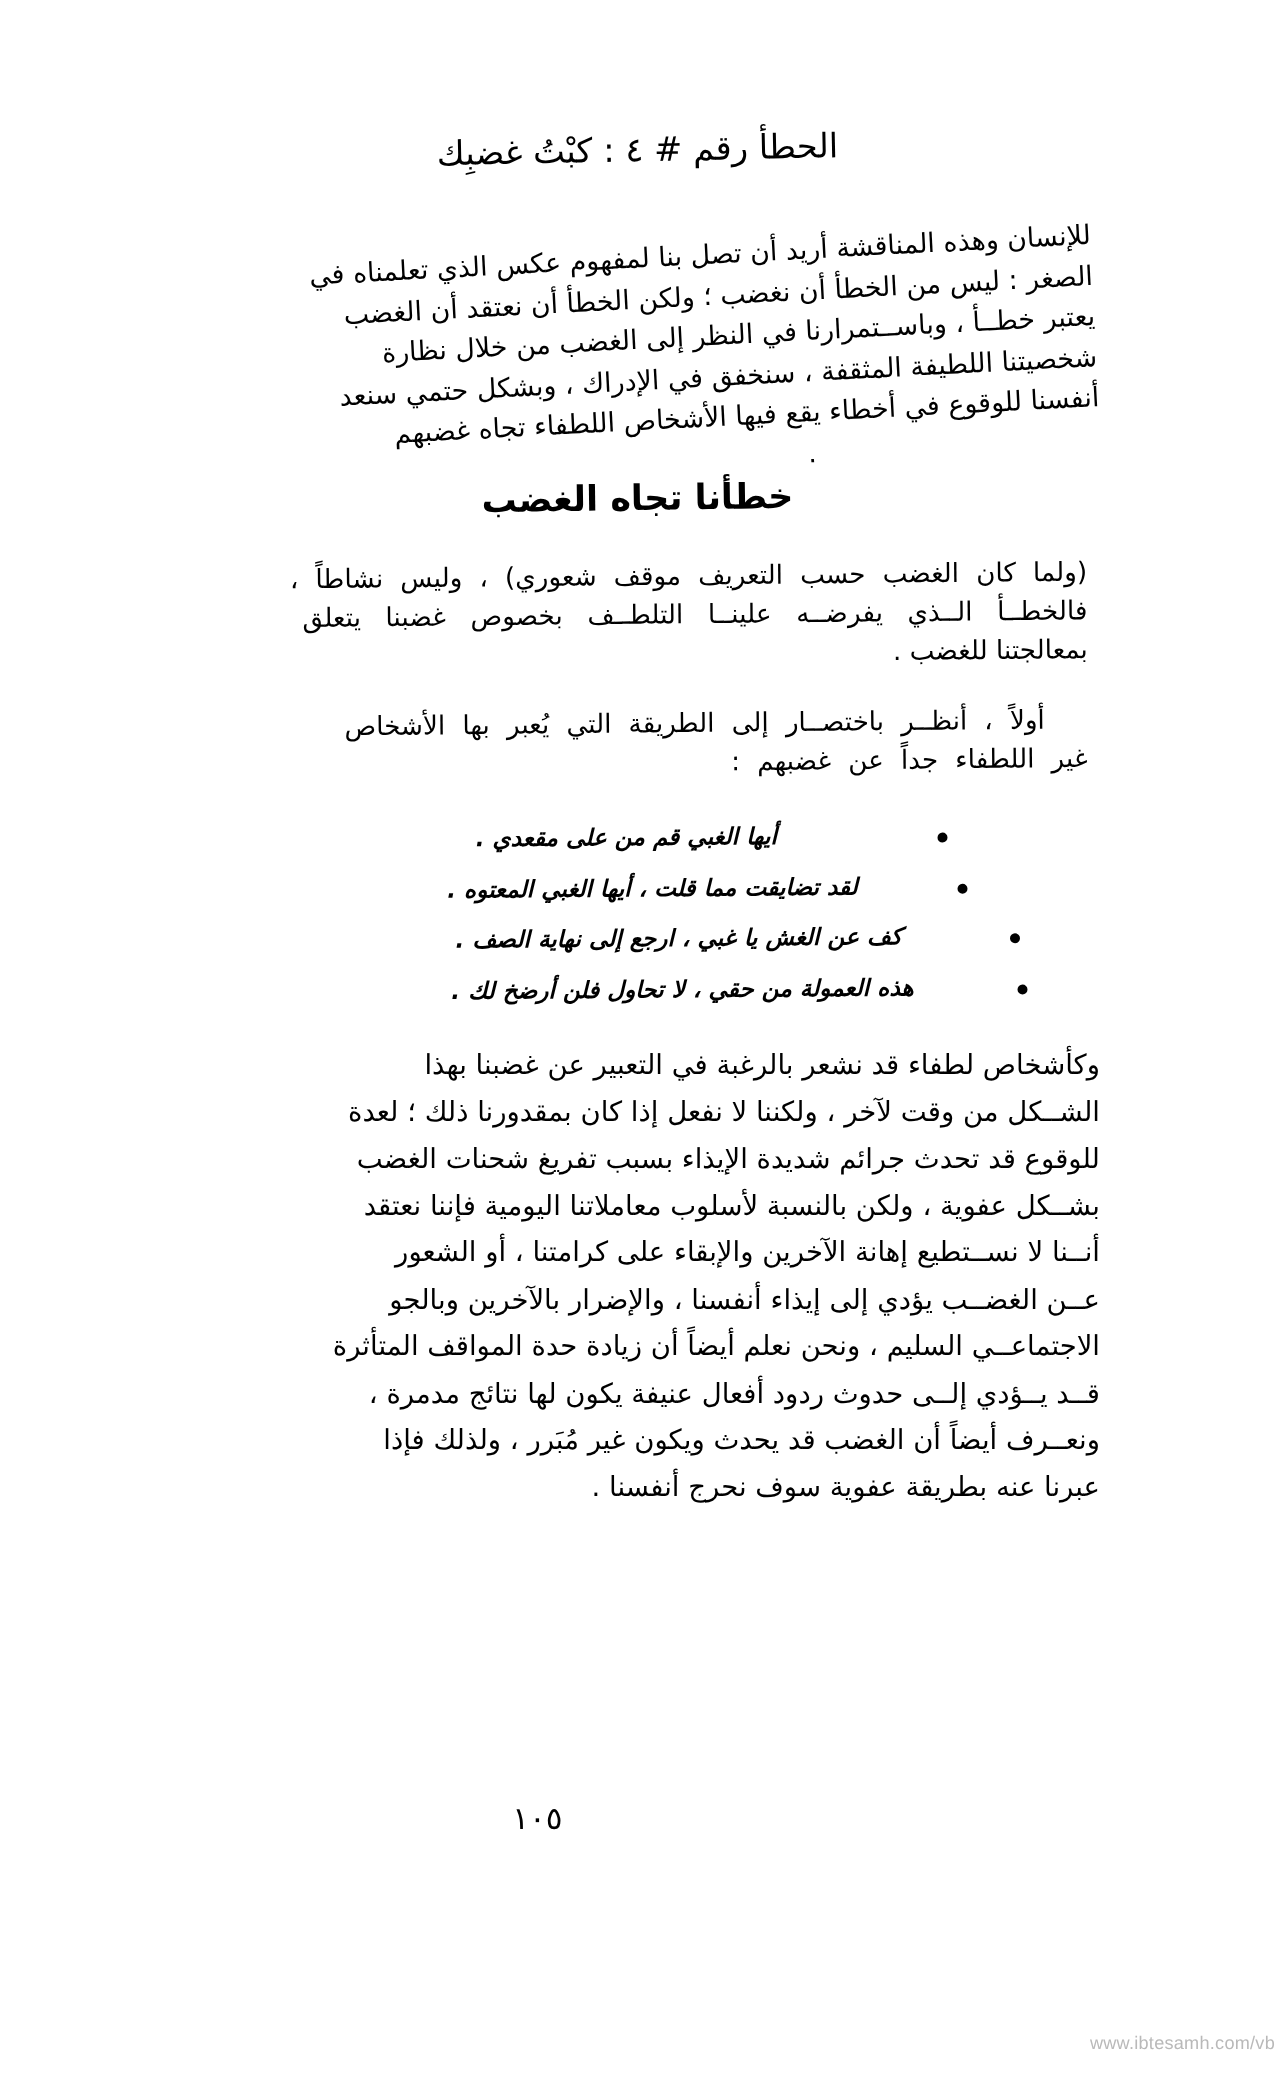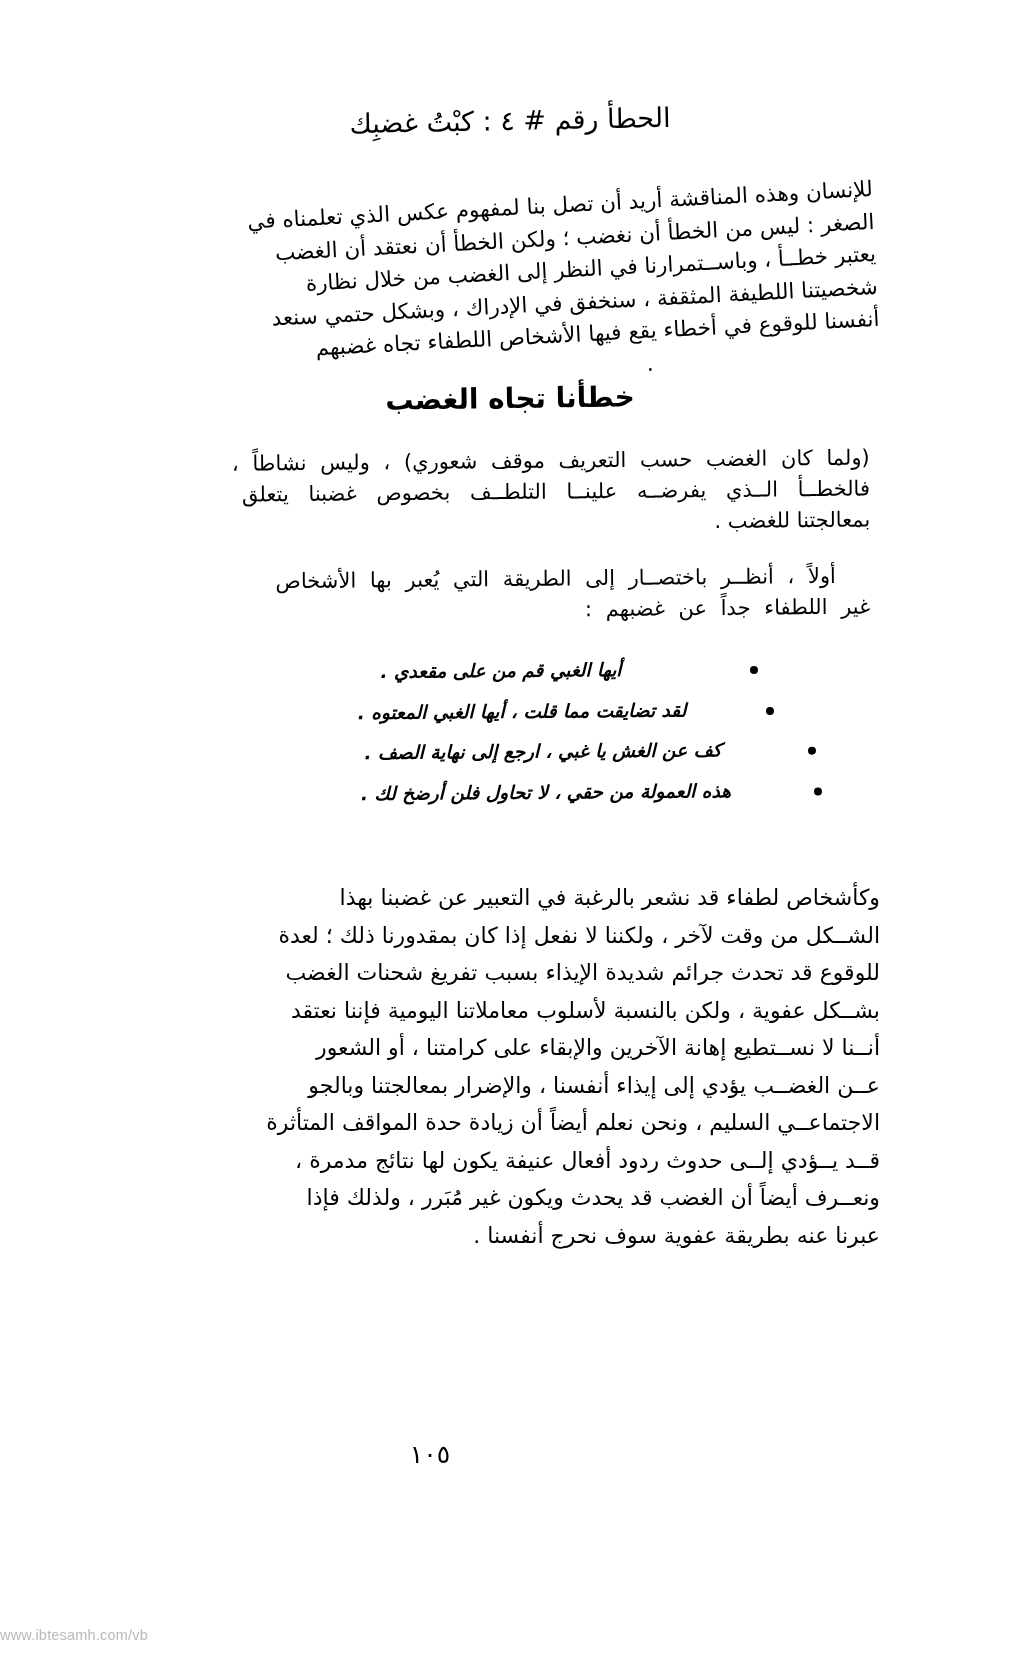--- a/index.html
+++ b/index.html
@@ -131,21 +131,21 @@
   .bullet-item.b2 .btxt { margin-right: -24px; }
   .bullet-item.b3 .btxt { margin-right: -66px; }
   .bullet-item.b4 .btxt { margin-right: -72px; }
   .bullet-item.b2 .dot { right: 96px; }
   .bullet-item.b3 .dot { right: 54px; }
   .bullet-item.b4 .dot { right: 48px; }
 
   
   .para-main {
     position: absolute;
-    top: 879px;
+    top: 834px;
     left: 140px;
     width: 740px;
     direction: rtl;
     font-size: 22px;
     line-height: 37.5px;
   }
   .para-main .ln {
     display: block;
     white-space: nowrap;
     text-align: justify;
@@ -162,21 +162,21 @@
     font-size: 25px;
     letter-spacing: 1px;
   }
 
   
   .watermark {
     position: absolute;
     top: 1627px;
     left: 0;
     width: 1020px;
-    text-align: left;
+    text-align: right;
     direction: ltr;
     font-family: "Liberation Sans", sans-serif;
     font-size: 14.5px;
     color: #b9b9b9;
     letter-spacing: 0.2px;
   }
 </style>
 </head>
 <body>
 
@@ -224,21 +224,21 @@
       <span class="btxt">هذه العمولة من حقي ، لا تحاول فلن أرضخ لك .</span>
     </li>
   </ul>
 
   <div class="para-main">
     <span class="ln">وكأشخاص لطفاء قد نشعر بالرغبة في التعبير عن غضبنا بهذا</span>
     <span class="ln">الشــكل من وقت لآخر ، ولكننا لا نفعل إذا كان بمقدورنا ذلك ؛ لعدة</span>
     <span class="ln">للوقوع قد تحدث جرائم شديدة الإيذاء بسبب تفريغ شحنات الغضب</span>
     <span class="ln">بشــكل عفوية ، ولكن بالنسبة لأسلوب معاملاتنا اليومية فإننا نعتقد</span>
     <span class="ln">أنــنا لا نســتطيع إهانة الآخرين والإبقاء على كرامتنا ، أو الشعور</span>
-    <span class="ln">عــن الغضــب يؤدي إلى إيذاء أنفسنا ، والإضرار بمعالجتنا وبالجو</span>
+    <span class="ln">عــن الغضــب يؤدي إلى إيذاء أنفسنا ، والإضرار بالآخرين وبالجو</span>
     <span class="ln">الاجتماعــي السليم ، ونحن نعلم أيضاً أن زيادة حدة المواقف المتأثرة</span>
     <span class="ln">قــد يــؤدي إلــى حدوث ردود أفعال عنيفة يكون لها نتائج مدمرة ،</span>
     <span class="ln">ونعــرف أيضاً أن الغضب قد يحدث ويكون غير مُبَرر ، ولذلك فإذا</span>
     <span class="ln last">عبرنا عنه بطريقة عفوية سوف نحرج أنفسنا .</span>
   </div>
 
   <div class="page-number">١٠٥</div>
 
   <div class="watermark">www.ibtesamh.com/vb</div>
 

